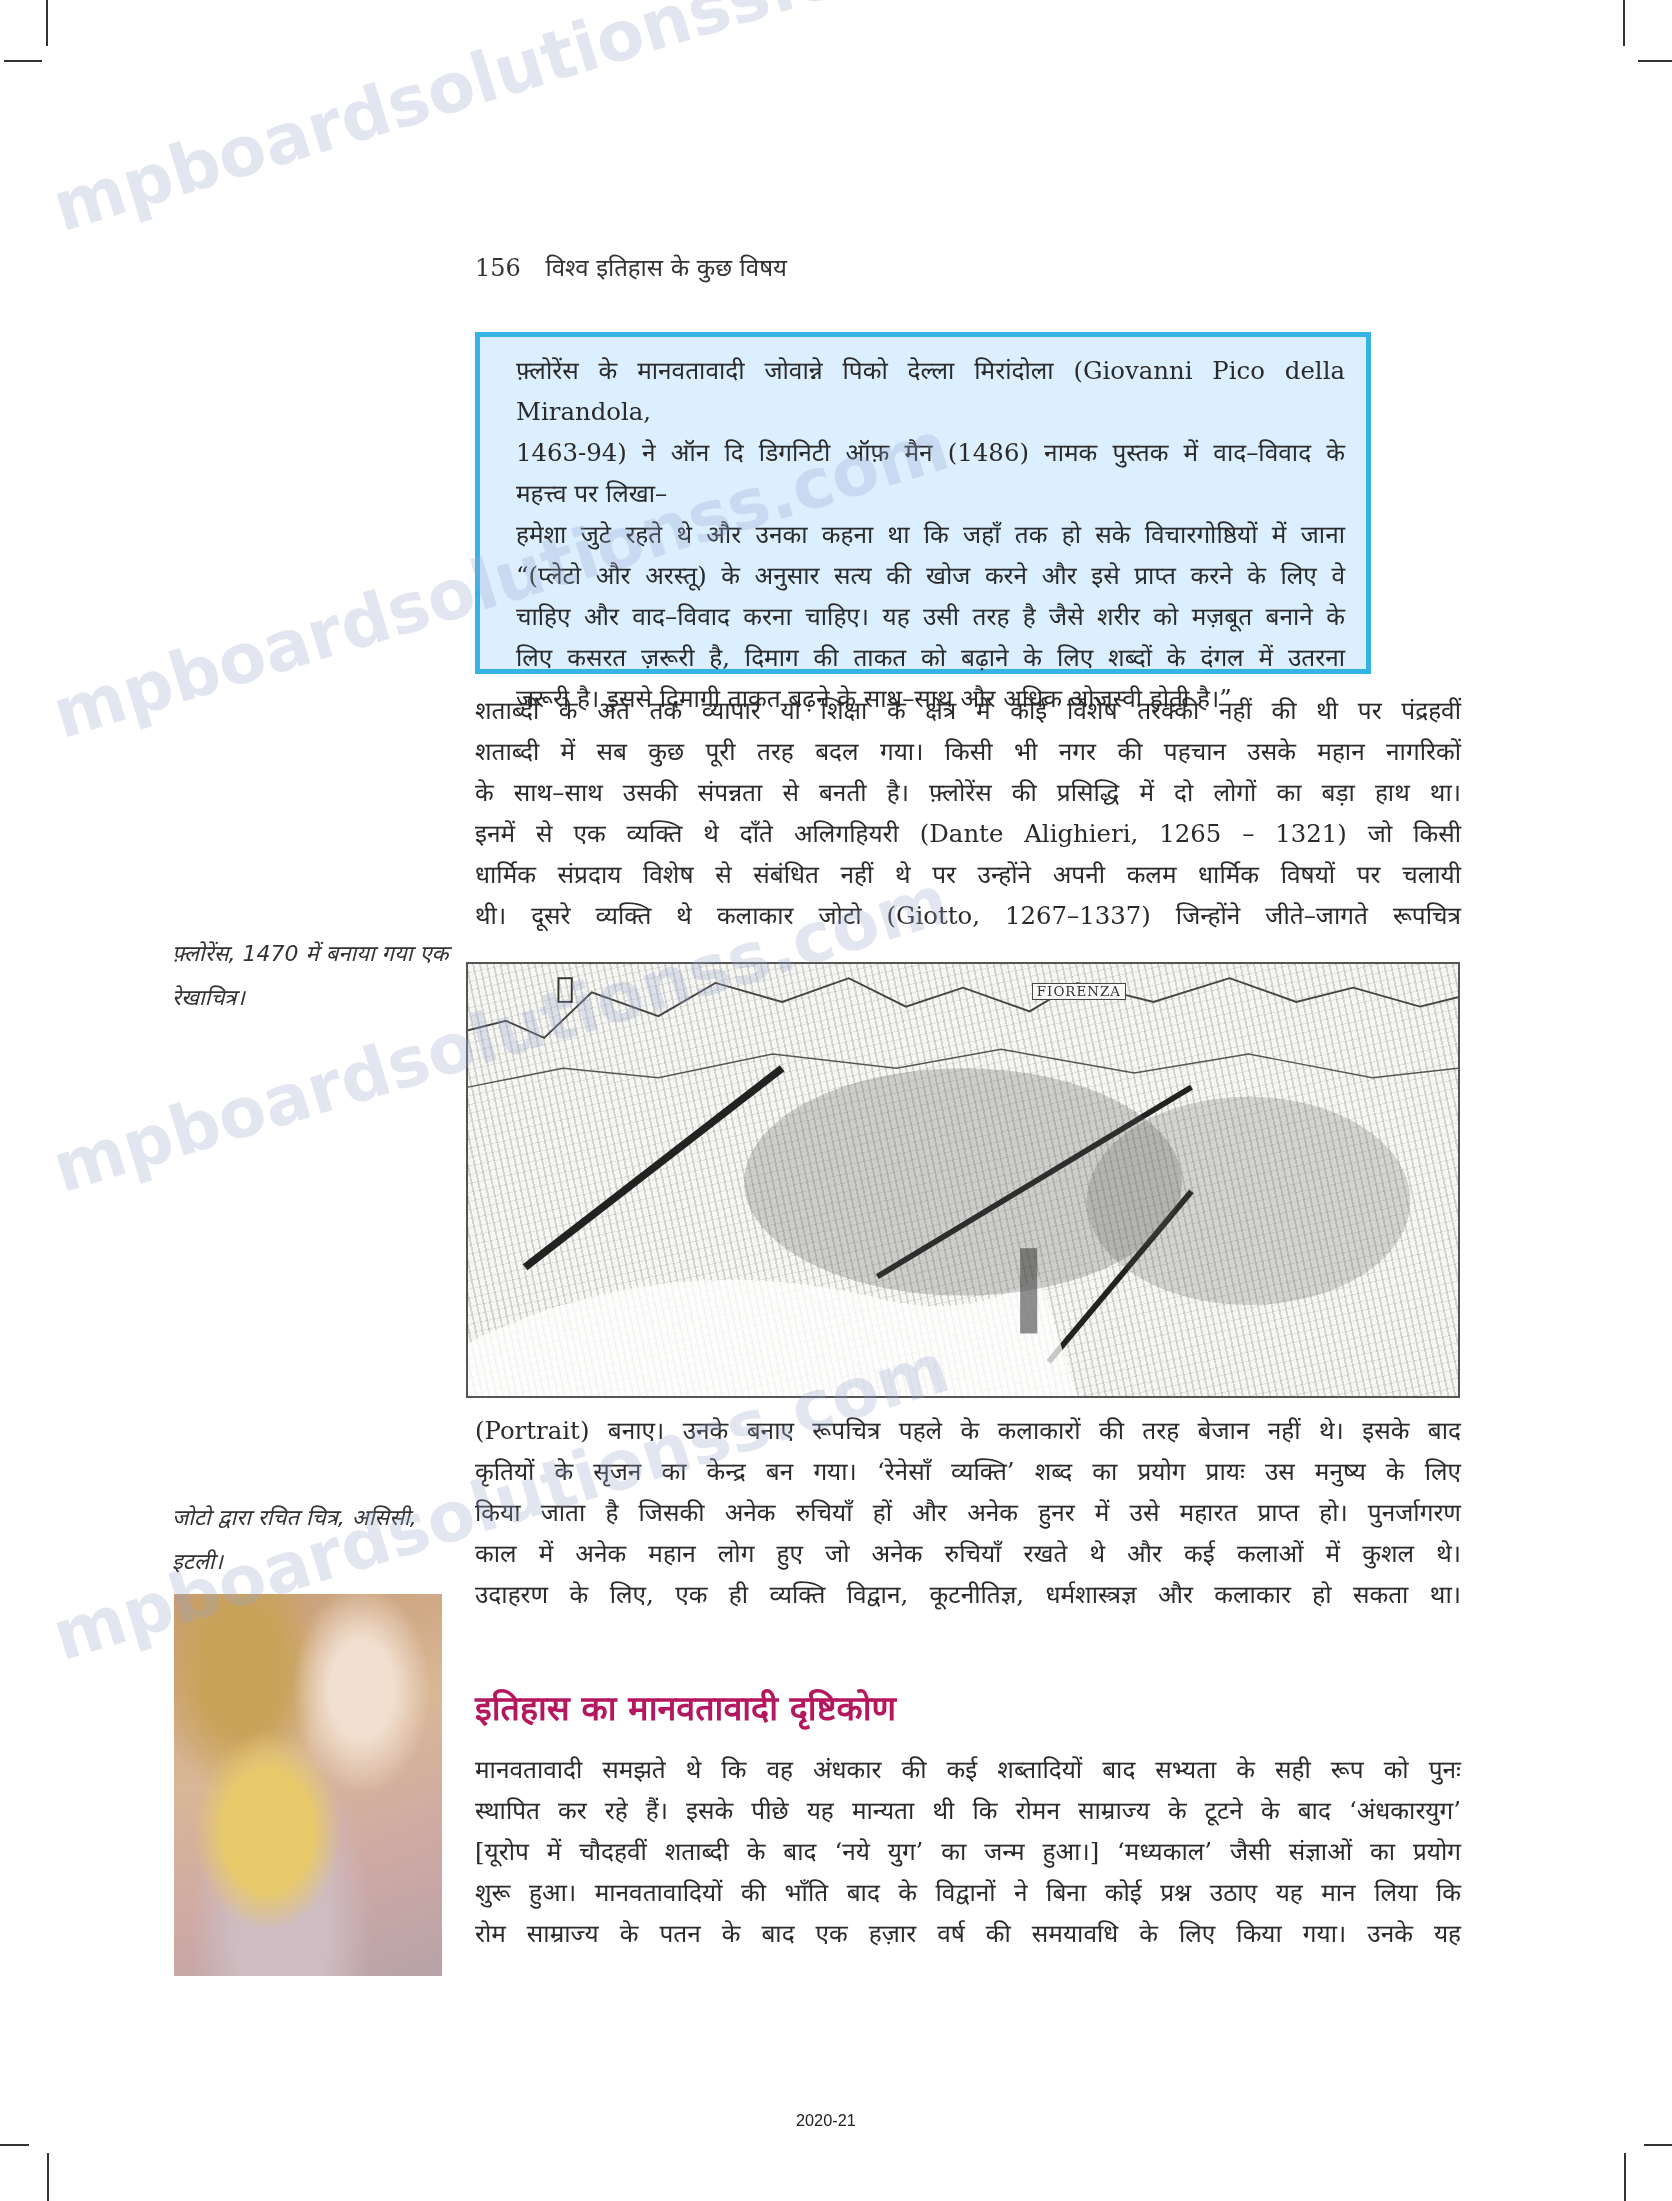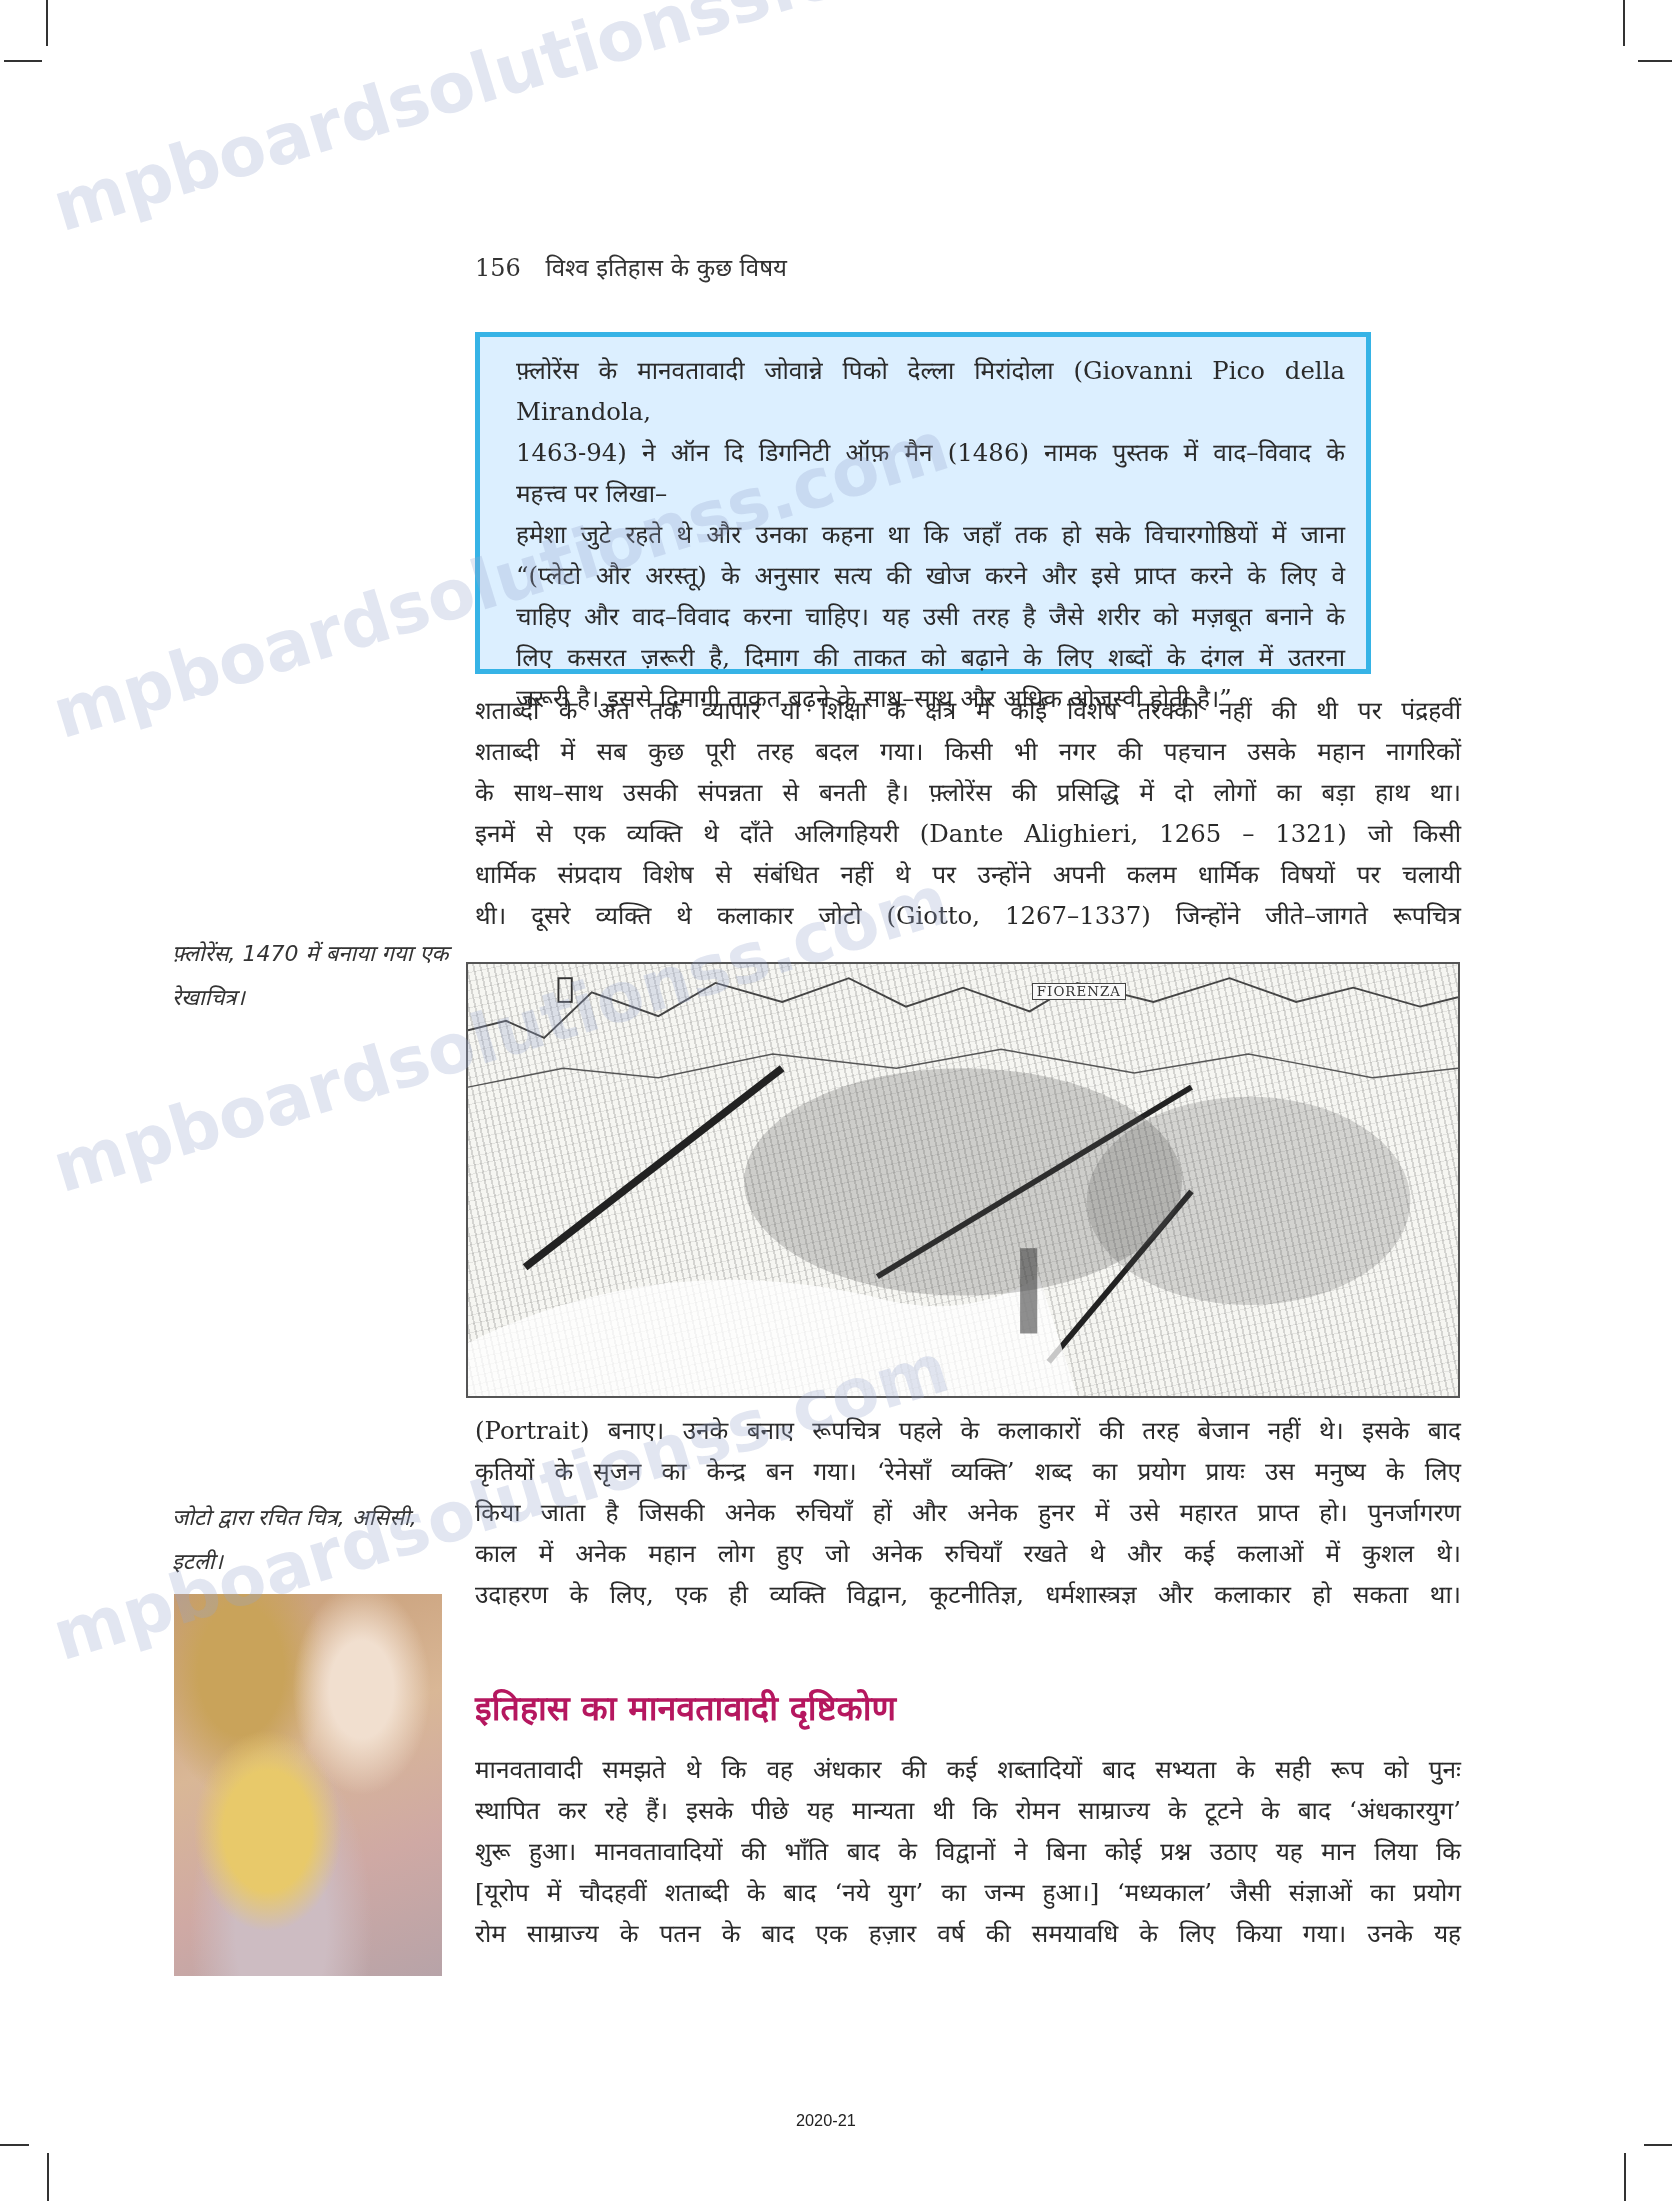--- a/index.html
+++ b/index.html
@@ -150,19 +150,19 @@
 </div>
 
 <div class="caption" style="top:1496px;">जोटो द्वारा रचित चित्र, असिसी, इटली।</div>
 <div class="fresco"></div>
 
 <div class="heading">इतिहास का मानवतावादी दृष्टिकोण</div>
 
 <div class="main" style="top:1749px;">
   <p>मानवतावादी समझते थे कि वह अंधकार की कई शब्तादियों बाद सभ्यता के सही रूप को  पुनः</p>
   <p>स्थापित कर रहे हैं। इसके पीछे यह मान्यता थी कि रोमन साम्राज्य के टूटने के बाद ‘अंधकारयुग’</p>
+  <p>[यूरोप में चौदहवीं शताब्दी के बाद ‘नये युग’ का जन्म हुआ।] ‘मध्यकाल’ जैसी संज्ञाओं का प्रयोग</p>
   <p>शुरू हुआ। मानवतावादियों की भाँति बाद के विद्वानों ने बिना कोई प्रश्न उठाए यह मान लिया कि</p>
-  <p>[यूरोप में चौदहवीं शताब्दी के बाद ‘नये युग’ का जन्म हुआ।] ‘मध्यकाल’ जैसी संज्ञाओं का प्रयोग</p>
   <p>रोम साम्राज्य के पतन के बाद एक हज़ार वर्ष की समयावधि के लिए किया गया। उनके यह</p>
 </div>
 
 <div class="footer">2020-21</div>
 
 
 </body></html>

